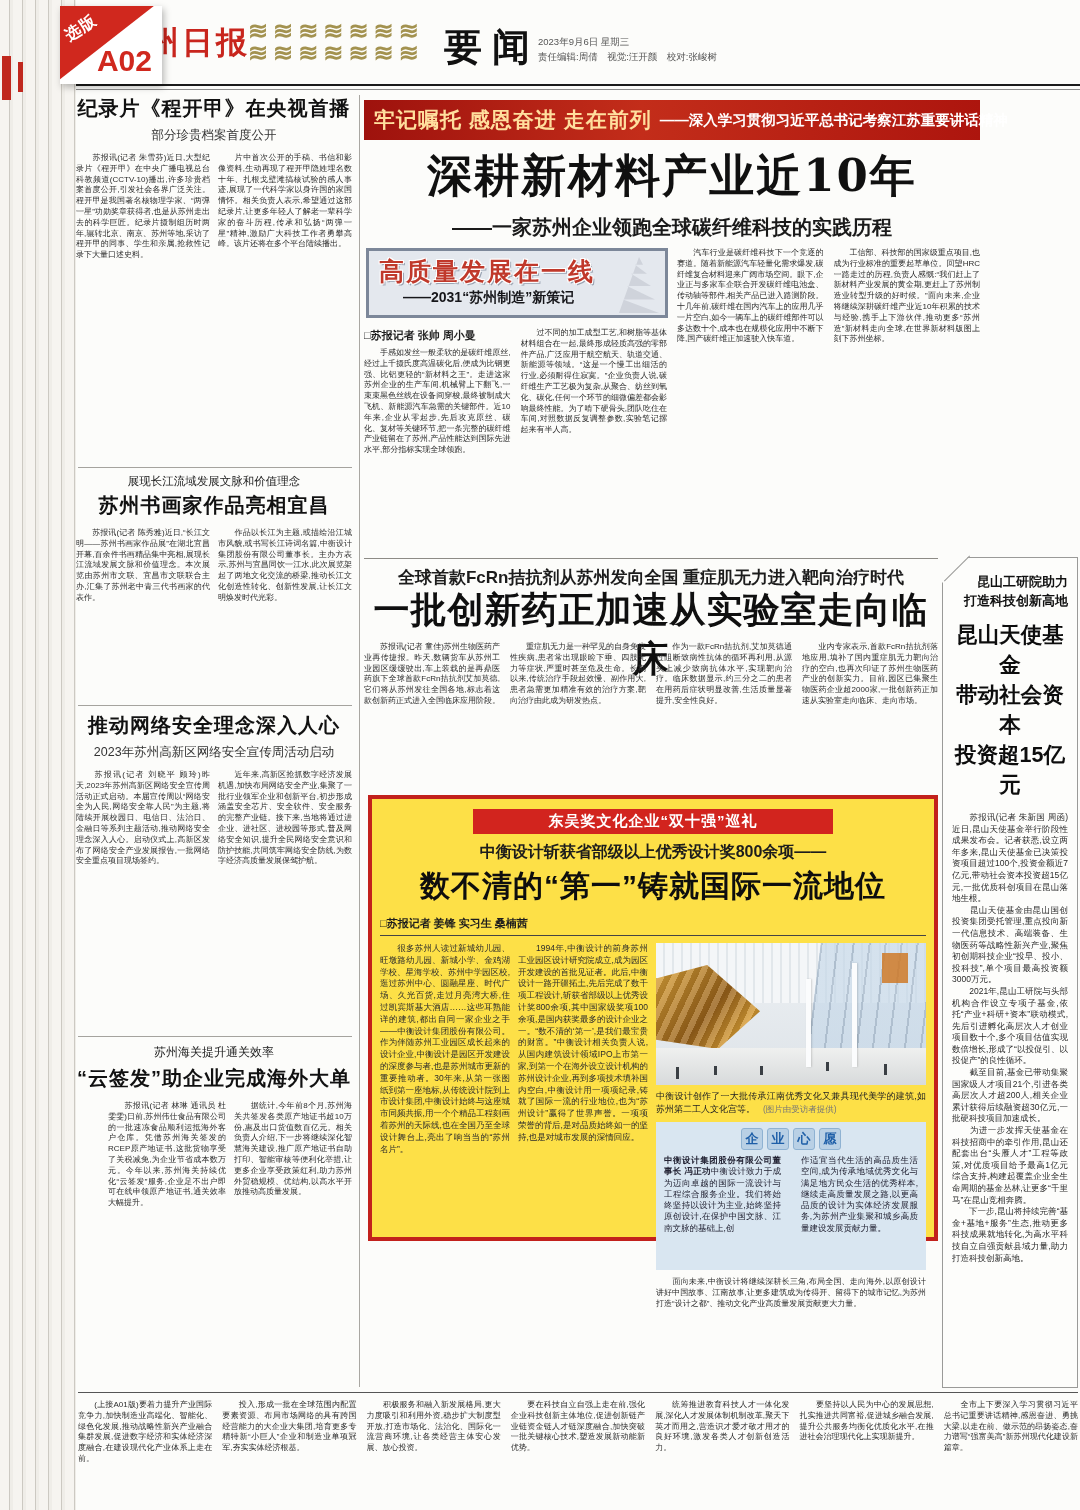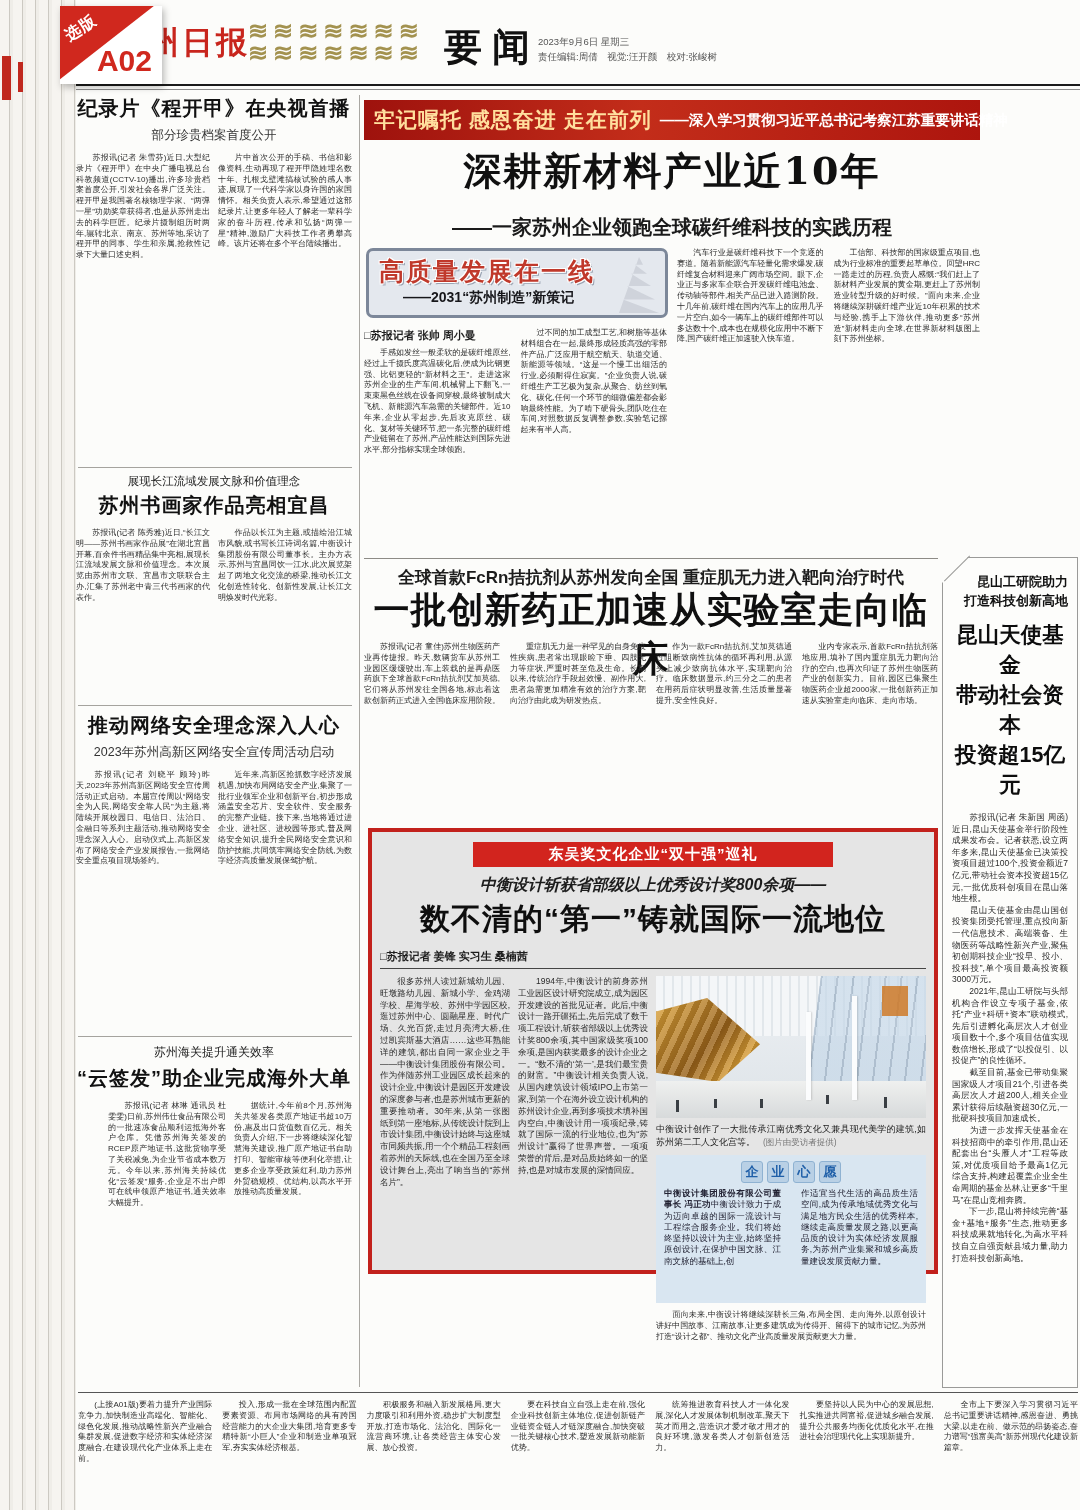--- a/index.html
+++ b/index.html
@@ -43,48 +43,48 @@
   #vdivider-left{position:absolute;left:283px;top:95px;width:1px;height:1292px;background:#a9a7a2;}
   
   #banner{position:absolute;left:288px;top:100px;width:616px;height:40px;
     background:linear-gradient(90deg,#9e120d,#c32d1a 45%,#ad150e);display:flex;align-items:center;
     padding:0 10px;box-sizing:border-box;gap:8px;}
   #banner-left{color:#ffdf9e;font-weight:900;font-size:21px;letter-spacing:1px;white-space:nowrap;}
   #banner-right{color:#fff;font-weight:bold;font-size:14.5px;white-space:nowrap;}
   #banner-pagoda{margin-left:auto;width:30px;height:34px;background:#eccf8d;
     clip-path:polygon(50% 0,58% 12%,42% 12%,68% 24%,32% 24%,76% 40%,24% 40%,84% 60%,16% 60%,92% 82%,8% 82%,100% 100%,0 100%);}
   
-  #lead-head{position:absolute;left:288px;top:146px;width:616px;text-align:center;font-size:38px;
+  #lead-head{position:absolute;left:288px;top:146px;width:616px;text-align:center;font-size:45px;
     font-weight:900;color:#101010;font-family:"DejaVu Serif",serif;letter-spacing:2px;}
   #lead-sub{position:absolute;left:288px;top:214px;width:616px;text-align:center;font-size:20px;
     font-weight:bold;color:#1a1a1a;}
   #lead-body{position:absolute;left:288px;top:248px;width:616px;height:306px;display:flex;gap:10px;}
   .lead-col{flex:1;overflow:hidden;}
   .lead-col.padded{padding-top:80px;}
   #lead-box{position:absolute;left:2px;top:0;width:302px;height:70px;background:#e4e8ee;
-    border:3px solid #7c8799;border-radius:7px;box-sizing:border-box;z-index:2;overflow:hidden;}
+    border:3px solid #7c8799;border-radius:0;box-sizing:border-box;z-index:2;overflow:hidden;}
   #lead-box-title{margin:4px 0 0 10px;font-size:25px;font-weight:900;color:#c0392b;letter-spacing:2px;
     text-shadow:-1px -1px 0 #fff,1px -1px 0 #fff,-1px 1px 0 #fff,1px 1px 0 #fff,2px 2px 0 #9aa3b2;}
   #lead-box-sub{margin:1px 0 0 34px;font-size:14px;font-weight:bold;color:#16161a;}
   #lead-box-pagoda{position:absolute;right:6px;top:6px;width:40px;height:56px;background:#c9cdd6;
     clip-path:polygon(50% 0,60% 14%,40% 14%,70% 30%,30% 30%,80% 52%,20% 52%,90% 76%,10% 76%,100% 100%,0 100%);opacity:.8;}
   .byline{font-size:11px;font-weight:bold;color:#1d1d1d;margin-bottom:5px;}
   
   #mid-divider{position:absolute;left:288px;top:558px;width:574px;height:1px;background:#8d8b86;}
   #drug-kicker{position:absolute;left:288px;top:566px;width:574px;font-size:17px;}
   #drug-head{position:absolute;left:288px;top:586px;width:574px;text-align:center;font-size:36px;
     font-weight:900;color:#0f0f0f;letter-spacing:1px;}
   #drug-body{position:absolute;left:288px;top:642px;width:574px;height:148px;display:flex;gap:10px;}
   #drug-body .bodytext{flex:1;}
   
   #feature{position:absolute;left:292px;top:795px;width:570px;height:446px;border:4px solid #c2211c;
-    background:#e5e5e5;box-sizing:border-box;padding:8px 8px 6px 8px;margin-top:33px;}
+    background:#fde047;box-sizing:border-box;padding:8px 8px 6px 8px;}
   #feat-label{width:360px;margin:2px auto 0 auto;background:#d2241e;color:#fff;text-align:center;
     font-size:15px;font-weight:bold;padding:3px 0;letter-spacing:1px;}
-  #feat-kicker{margin-top:8px;font-size:16px;font-style:italic;}
+  #feat-kicker{margin-top:8px;font-size:16px;}
   #feat-head{margin-top:3px;text-align:center;font-size:30px;font-weight:900;color:#0e0e0e;letter-spacing:1px;}
   #feat-byline{margin-top:9px;font-size:11px;font-weight:bold;color:#1d1d1d;border-bottom:1px solid #444;
     padding-bottom:4px;}
   #feat-body{margin-top:7px;display:flex;gap:8px;height:452px;}
   .feat-col{width:132px;font-size:8.5px;line-height:11.8px;}
   #feat-right{width:270px;display:flex;flex-direction:column;}
   
   #photo{position:relative;width:270px;height:142px;overflow:hidden;background:linear-gradient(#eef1f4,#dde3e8);}
   #ph-ceiling{position:absolute;left:0;top:0;width:100%;height:42%;
     background:repeating-linear-gradient(90deg,#f4f6f8 0 7px,#e2e7eb 7px 9px);}

